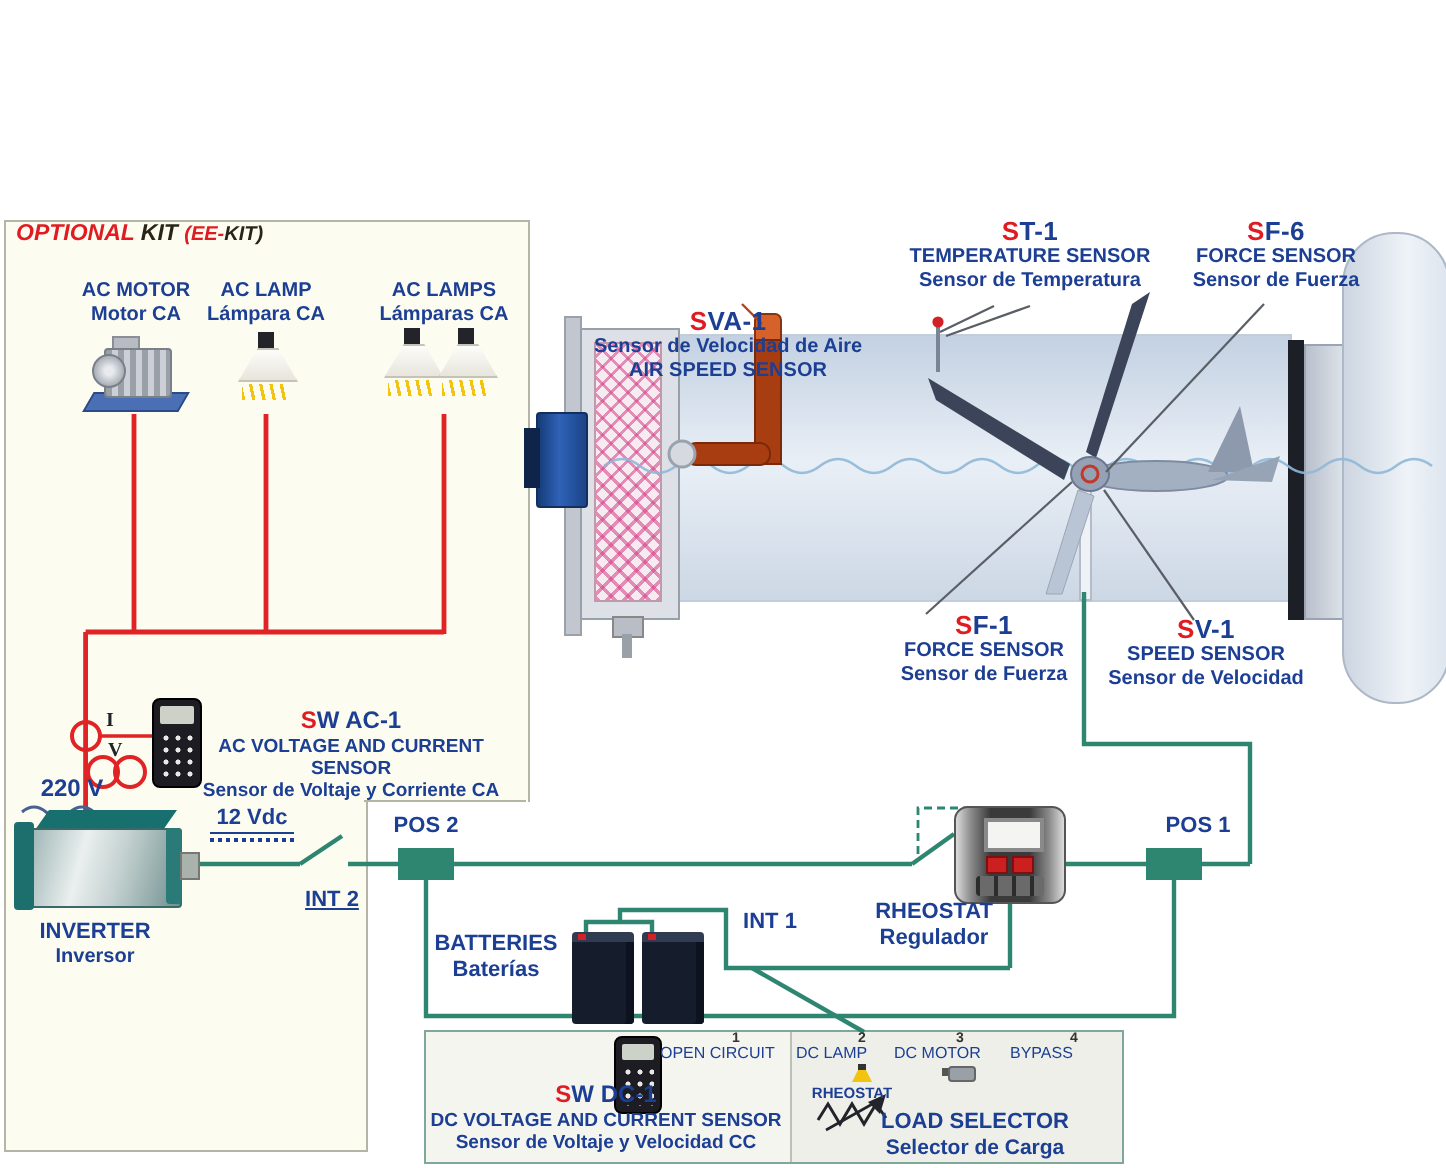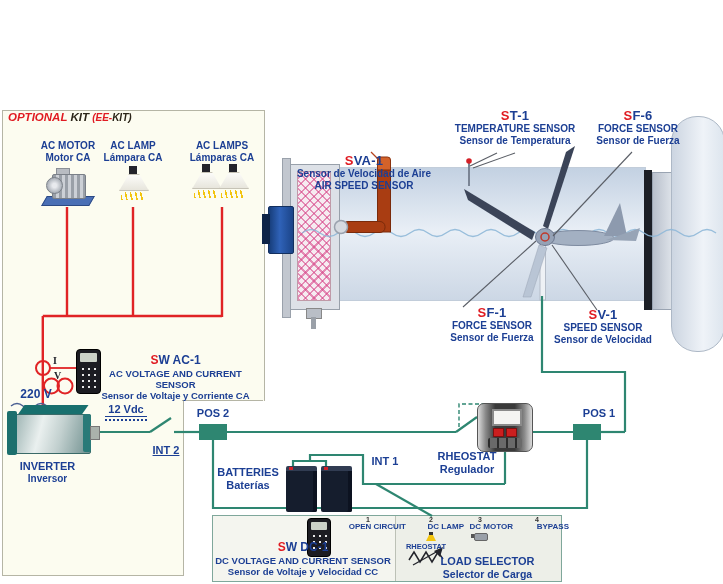--- a/index.html
+++ b/index.html
@@ -9,21 +9,21 @@
   .txt{font-weight:bold;color:#1c3f94;text-align:center;line-height:1.16;}
   .code{font-size:13px;letter-spacing:.2px;}
   .code-sm{font-size:12px;}
   .nm{font-size:10px;}
   .nm-sm{font-size:9.5px;}
   .red{color:#e01b22;}
   .darkword{color:#2a2418;}
   .kit-title{font-size:11.5px;font-weight:bold;text-align:left;}
   .small-lab{font-size:11px;font-weight:bold;color:#1c3f94;text-align:center;}
   .opt-num{font-size:7px;font-weight:bold;color:#333;text-align:center;line-height:1;}
-  .opt-lab{font-size:8px;font-weight:bold;color:#1c3f94;text-align:right;line-height:1.1;}
+  .opt-lab{font-size:8px;font-weight:normal;color:#1c3f94;text-align:left;line-height:1.1;}
   .serifIV{font-family:"Liberation Serif", serif;font-weight:bold;font-size:10px;color:#23242b;}
   
   .kitbox{background:#fcfcf0;border:1px solid #b5b5a5;}
   .loadbox{background:#edefe8;border:1.5px solid #7fa79b;}
   .subbox{background:#f4f5ef;border-right:1px solid #bcc1b6;}
   
   .tunnel{background:linear-gradient(to bottom,#c3d1e2 0%,#e9eff6 48%,#ccd7e5 100%);
           border:1px solid #c2cdda;}
   
   .mesh{background-color:#f6ebf1;

